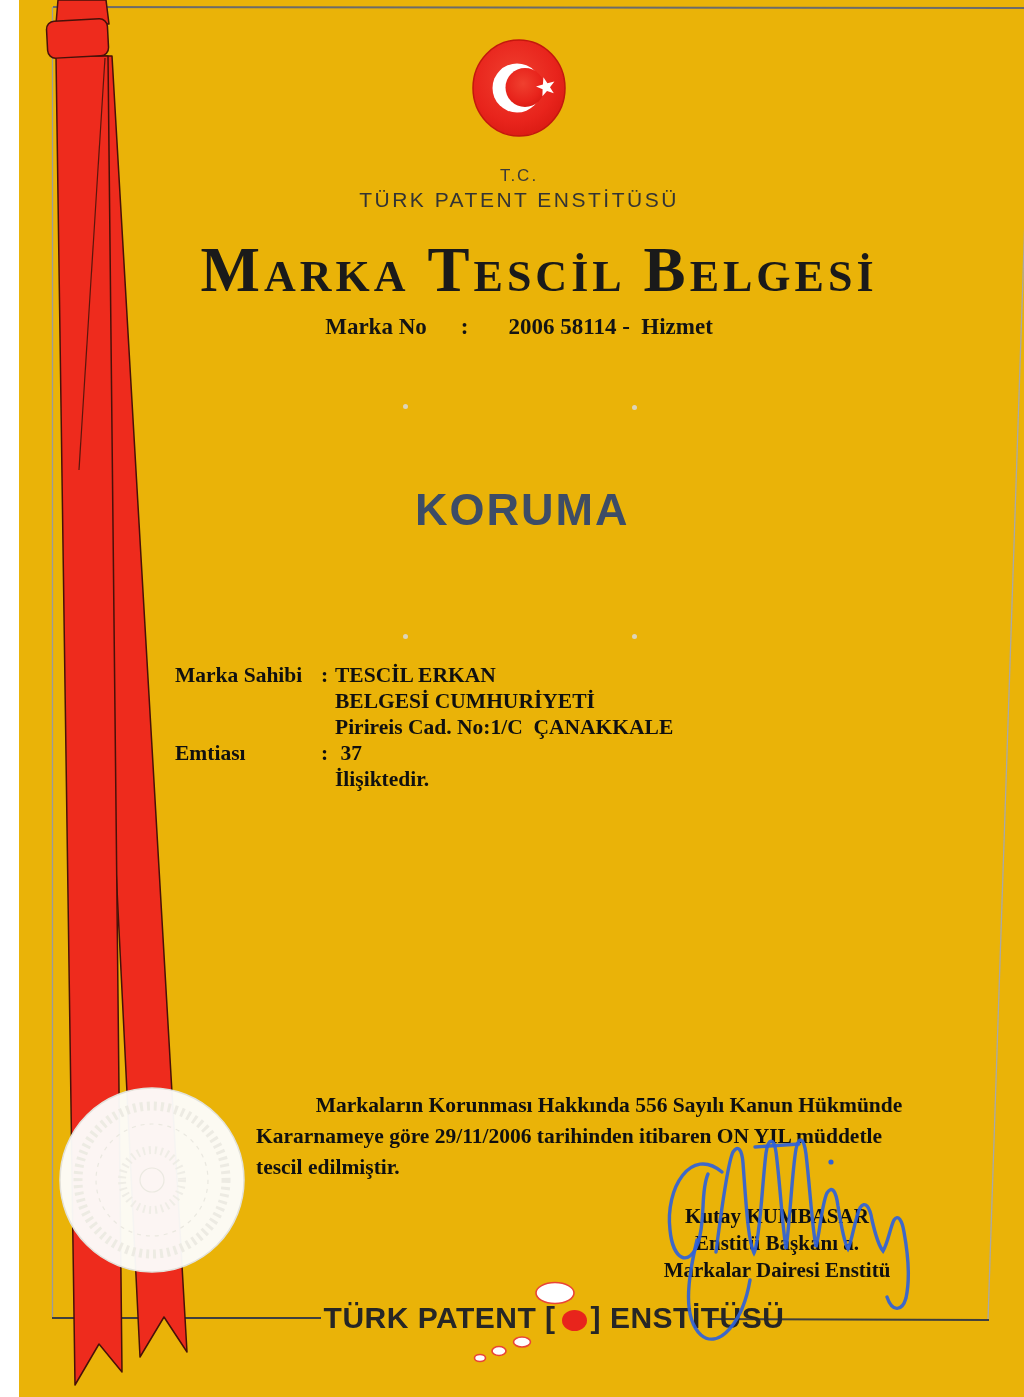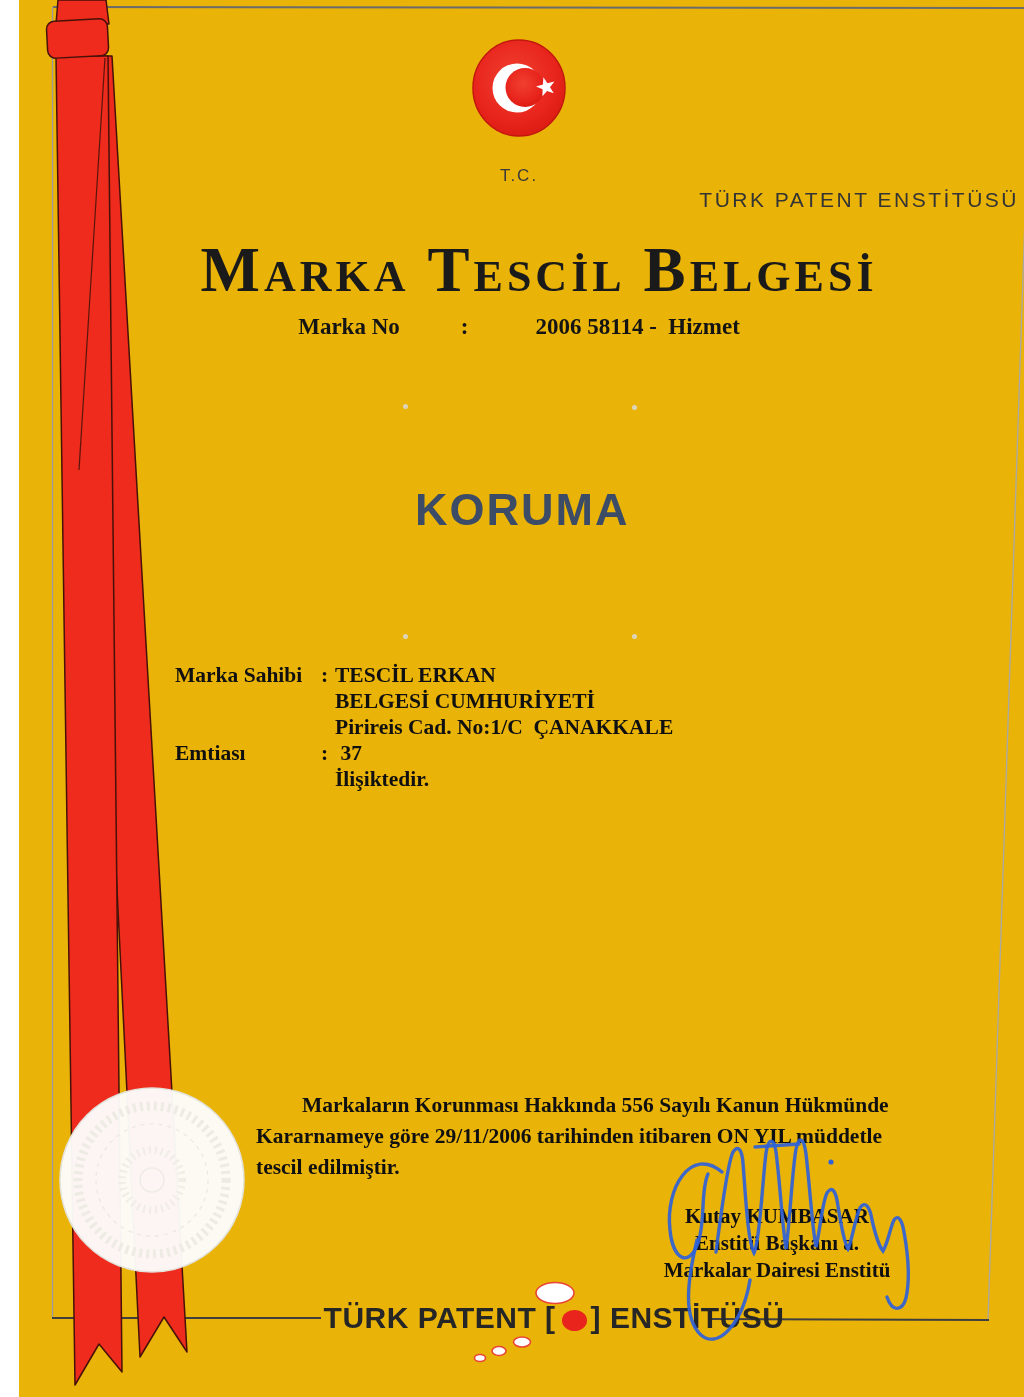--- a/index.html
+++ b/index.html
@@ -15,39 +15,39 @@
   .abs{position:absolute;}
   svg{display:block;}
 
   
   .org-abbrev{
     left:0;top:166px;width:1000px;text-align:center;
     font-family:"Liberation Sans", sans-serif;
     font-size:17px;letter-spacing:2px;color:#3a3a3a;font-weight:400;
   }
   .org-name{
-    left:0;top:188px;width:1000px;text-align:right;
+    left:0;top:188px;width:1000px;text-align:center;
     font-family:"Liberation Sans", sans-serif;
     font-size:21px;letter-spacing:2.5px;color:#343434;font-weight:400;
   }
 
   
   .cert-title{
     left:20px;top:234px;width:1000px;text-align:center;
     font-family:"Liberation Serif", serif;
     color:#1a1a1a;white-space:nowrap;
   }
   .title-word{display:inline-block;font-size:44px;letter-spacing:4px;margin:0 9px;font-weight:bold;}
   .title-word::first-letter{font-size:63px;}
 
   
   .marka-no{
     left:0;top:314px;width:1000px;
     display:flex;justify-content:center;align-items:baseline;
-    font-weight:bold;font-size:23px;color:#141414;gap:27px;
+    font-weight:bold;font-size:23px;color:#141414;
   }
   .marka-no .lbl{margin-right:34px;}
   .marka-no .sep{margin-right:40px;}
   .marka-no .val{white-space:pre;}
 
   
   .trademark{
     left:396px;top:484px;
     font-family:"Liberation Sans", sans-serif;
     font-weight:bold;font-size:45px;letter-spacing:2px;
@@ -60,21 +60,21 @@
     display:grid;grid-template-columns:146px 14px auto;
     font-weight:bold;font-size:21.5px;line-height:26px;color:#101010;
   }
   .info-block .val{white-space:pre;}
 
   
   .statement{
     left:237px;top:1090px;width:660px;
     font-weight:bold;font-size:21.5px;line-height:31px;color:#101010;
   }
-  .statement .line-0{text-indent:46px;}
+  .statement .line-0{text-indent:46px;text-align:center;}
 
   
   .signatory{
     left:608px;top:1203px;width:300px;text-align:center;
     font-weight:bold;font-size:21px;line-height:27px;color:#101010;
   }
 
   
   .footer-logo{
     left:0;top:1301px;width:1000px;

